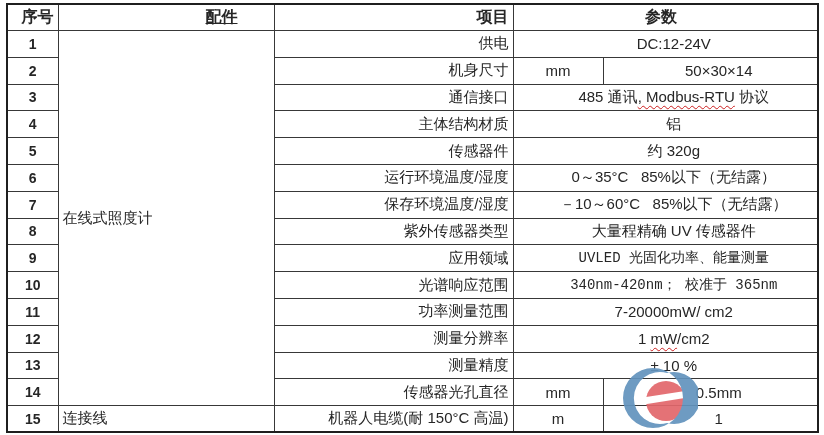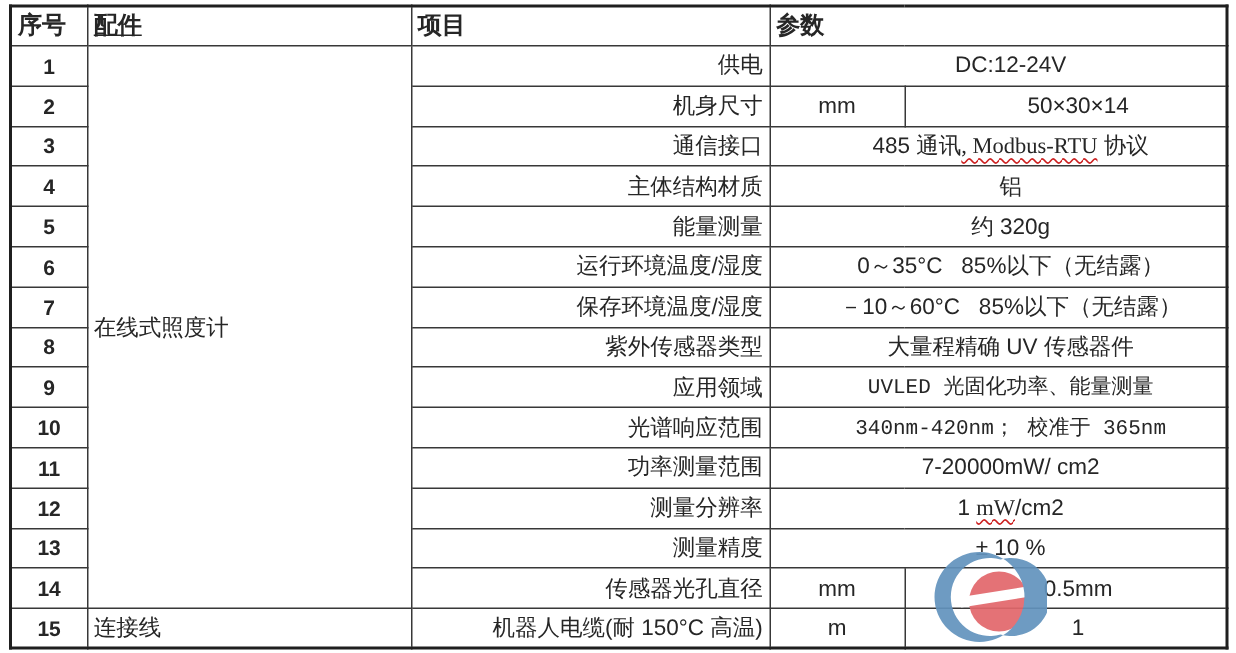--- a/index.html
+++ b/index.html
@@ -22,37 +22,36 @@
   col.c-val{width:215px;}
   th,td{
     border:1px solid #383838;
     padding:0 4px;
     font-size:15px;
     overflow:hidden;
     white-space:pre;
   }
   tr{height:26.8px;}
   tr.hdr{height:25px;}
-  th{font-weight:bold;font-size:16px;text-align:left;padding:2px 4px;}
+  th{font-weight:bold;font-size:16px;text-align:right;padding:2px 4px;}
   th.h-acc{padding-right:36px;text-decoration:underline;}
   th.h-param{padding-right:140px;}
   td.no{text-align:center;font-weight:bold;font-size:14px;}
   td.acc{text-align:left;}
   td.item{text-align:right;padding-left:7px;}
   td.unit{text-align:center;}
   td.val{text-align:center;padding-left:21px;}
   td.val.mono{font-family:"Liberation Mono","DejaVu Sans Mono",monospace;font-size:14px;}
   .wavy{
     text-decoration-line:underline;
     text-decoration-style:wavy;
     text-decoration-color:#cc1f1f;
     text-decoration-thickness:1px;
     text-underline-offset:3px;
     text-decoration-skip-ink:none;
-    font-family:Liberation Serif, serif;
   }
   .brand-logo{position:absolute;left:622px;top:367px;opacity:0.92;pointer-events:none;}
 </style>
 </head>
 <body>
 
 <table class="spec">
   <colgroup>
     <col class="c-no">
       <col class="c-acc">
@@ -89,21 +88,21 @@
   </tr>
 
   <tr>
     <td class="no">4</td>
     <td class="item">主体结构材质</td>
     <td class="val" colspan="2">铝</td>
   </tr>
 
   <tr>
     <td class="no">5</td>
-    <td class="item">能量测量</td>
+    <td class="item">传感器件</td>
     <td class="val" colspan="2">约 320g</td>
   </tr>
 
   <tr>
     <td class="no">6</td>
     <td class="item">运行环境温度/湿度</td>
     <td class="val" colspan="2">0～35°C   85%以下（无结露）</td>
   </tr>
 
   <tr>

